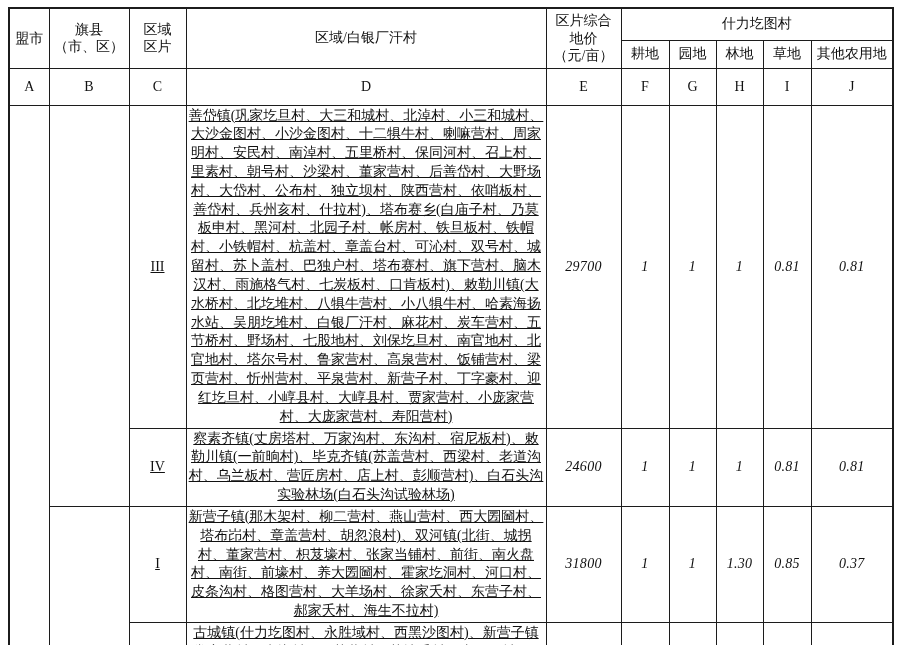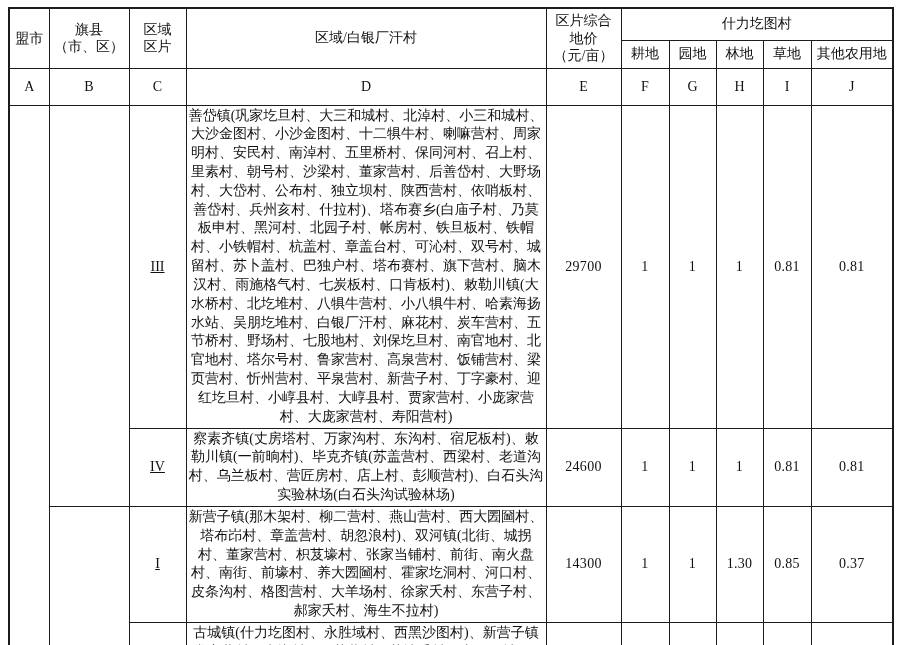--- a/index.html
+++ b/index.html
@@ -35,22 +35,23 @@
   }
   .prewrap { white-space: pre-line; line-height: 1.25; }
   .letter { font-size: 14.5px; }
   .desc {
     text-align: justify;
     text-justify: inter-character;
     font-size: 13.4px;
     line-height: 1.345;
     padding: 2px 3px 2px 4px;
     vertical-align: middle;
+    text-decoration: underline;
   }
-  .num { font-size: 14px; letter-spacing: 0.3px; }
+  .num { font-size: 14px; letter-spacing: 0.3px; font-style: italic; }
   .zone { font-size: 14px; text-decoration: underline; }
   .county { font-size: 14.5px; letter-spacing: 1px; }
   .row-h1 { height: 32px; }
   .row-h2 { height: 28px; }
   .row-h3 { height: 37px; }
   .row-d1 { height: 228px; }
   .row-d2 { height: 59px; }
   .row-d3 { height: 91px; }
   .row-d4 { height: 157px; }
 </style>
@@ -128,21 +129,21 @@
       <td class="num">1</td>
       <td class="num">1</td>
       <td class="num">0.81</td>
       <td class="num">0.81</td>
     </tr>
 
     <tr class="row-d3">
       <td rowspan="2" class="county">托克托县</td>
       <td class="zone">I</td>
       <td class="desc">新营子镇(那木架村、柳二营村、燕山营村、西大圐圙村、塔布岇村、章盖营村、胡忽浪村)、双河镇(北街、城拐村、董家营村、枳芨壕村、张家当铺村、前街、南火盘村、南街、前壕村、养大圐圙村、霍家圪洞村、河口村、皮条沟村、格图营村、大羊场村、徐家夭村、东营子村、郝家夭村、海生不拉村)</td>
-      <td class="num">14300</td>
+      <td class="num">31800</td>
       <td class="num">1</td>
       <td class="num">1</td>
       <td class="num">1.30</td>
       <td class="num">0.85</td>
       <td class="num">0.37</td>
     </tr>
 
     <tr class="row-d4">
       <td class="zone">II</td>
       <td class="desc">古城镇(什力圪图村、永胜域村、西黑沙图村)、新营子镇(常家营村、南壕村、乃莫营村、荒地夭村、小口子村、缸房夭村、豆腐夭村、范城滩窑村民委员会、新营子村、碱沟子村、老杜营村、坝上村、石匠营村、张全营村、黑水泉村、乃同营村、合同营村、马家圪堵村、马士夭村、黑城村)、伍什家镇(刘家窑村、树林村、新河村、西荒地窑村)、双河镇(把棚村、碾子湾村、哈拉板申村、张四壕村、苗家当铺村、什四份子村、中滩村、河上营村、郝家当铺村、柳林滩村、下滩村)、五申镇(祝乐沁、左家营、团结、两间房、五申村、伞盖、官士窑、大井壕)</td>

